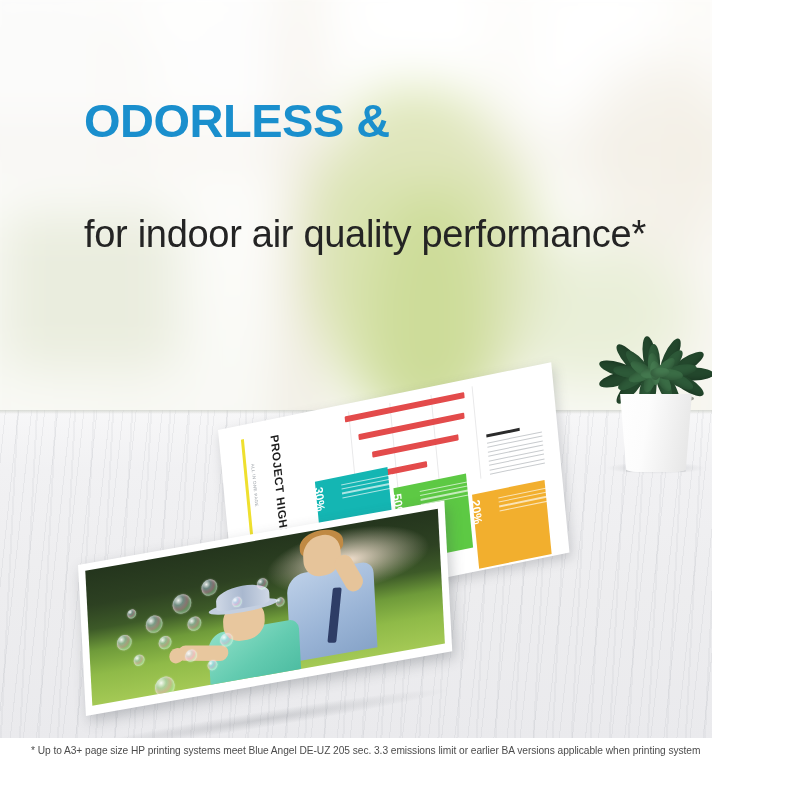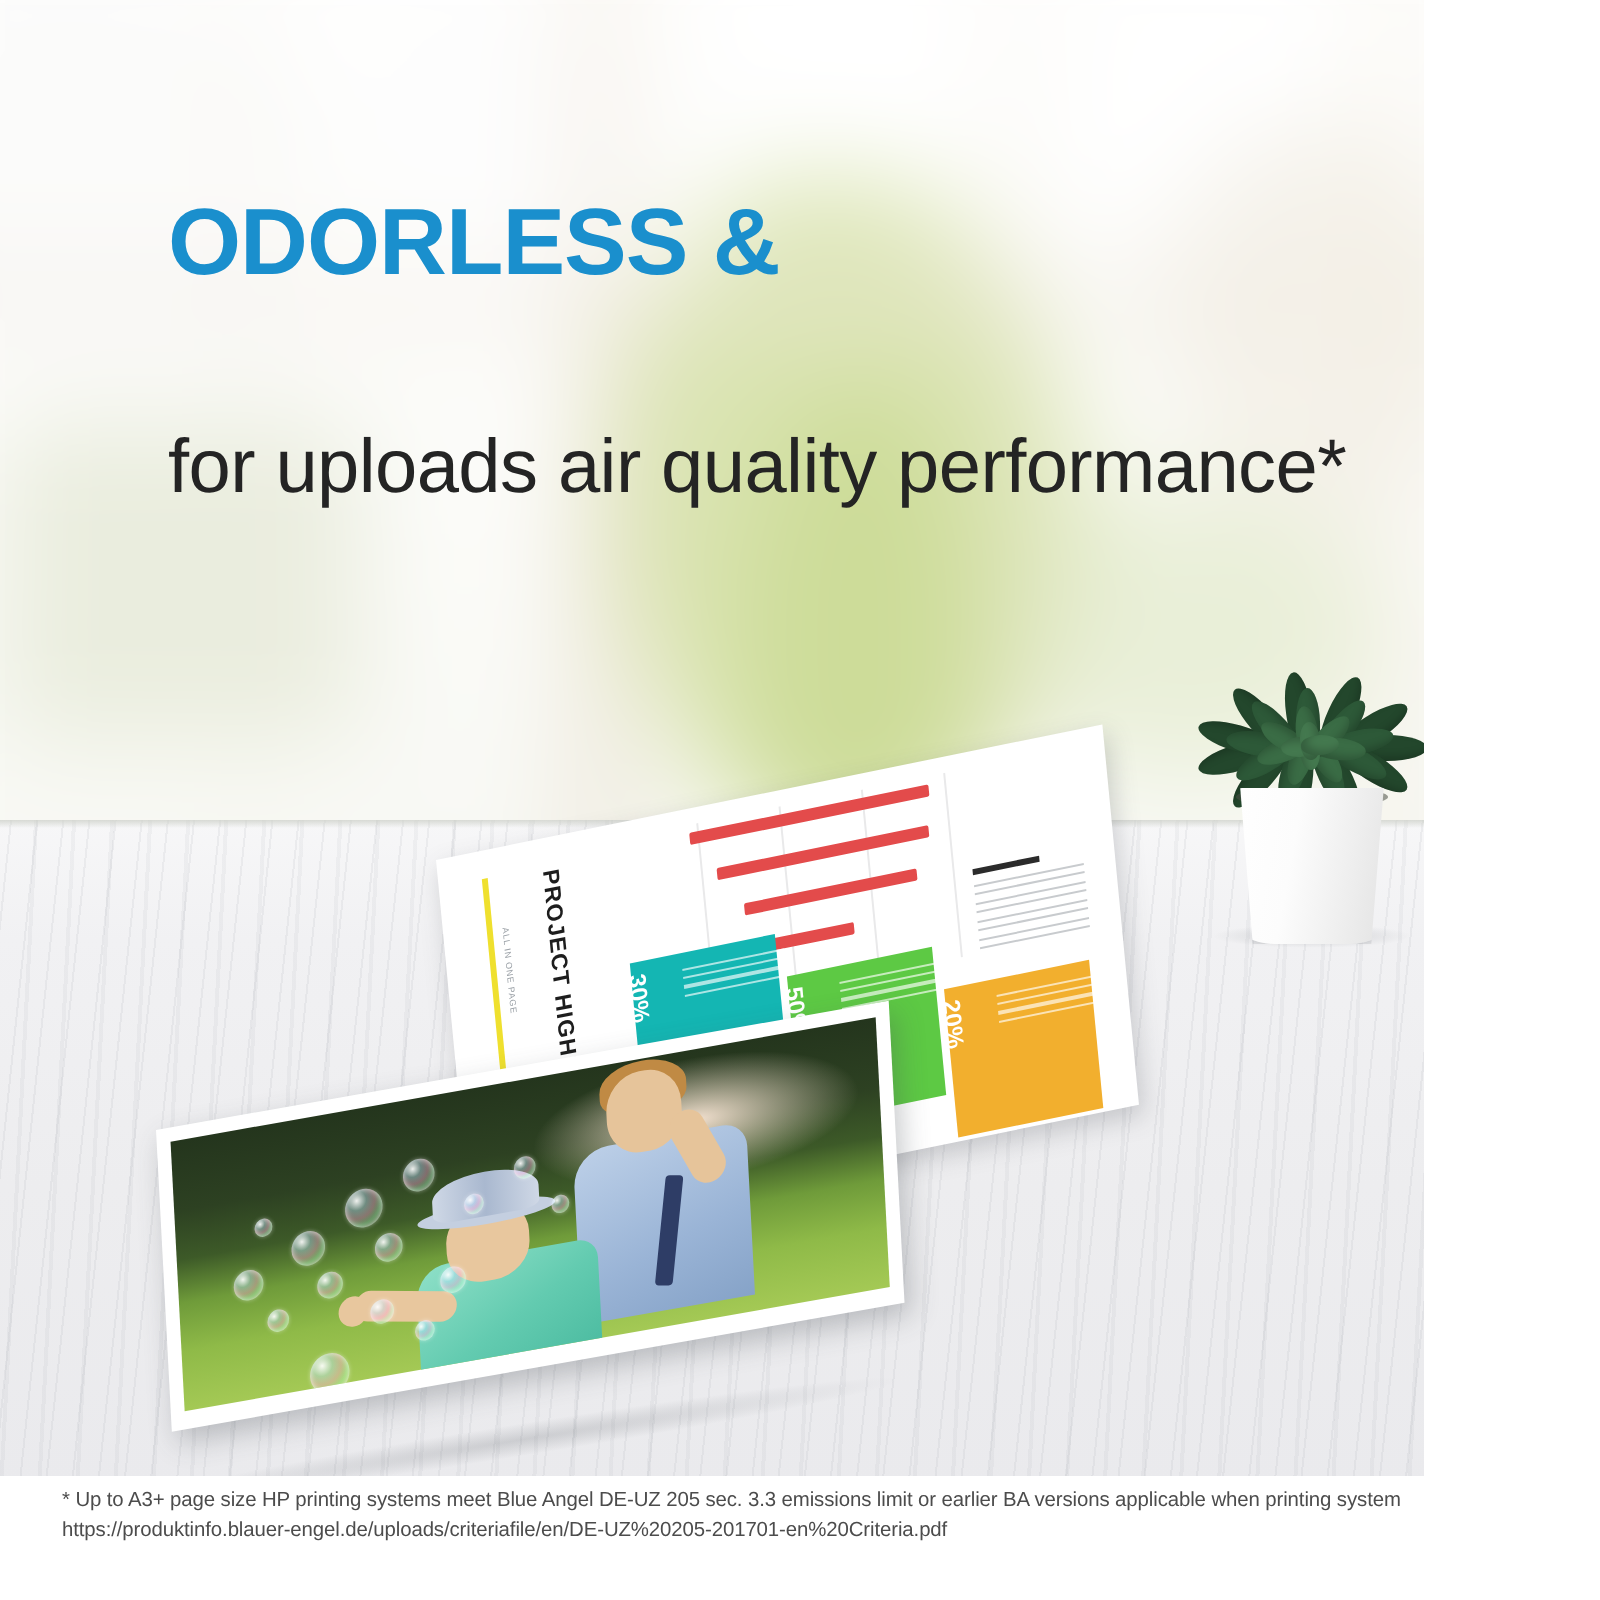--- a/index.html
+++ b/index.html
@@ -239,21 +239,21 @@
       <div class="mullion m3"></div>
     </div>
   </div>
 
   <div class="desk"></div>
   <div class="desk-edge"></div>
 
   <div class="headline">
     <div class="hl-line">ODORLESS &amp;</div>
   </div>
-  <div class="subhead">for uploads air quality performance*</div>
+  <div class="subhead">for indoor air quality performance*</div>
 
   <div class="plant">
     <div class="plant-shadow"></div>
     <div id="leaves">
         <div class="leaf" style="left: 86.5px; top: 44px; width: 13px; height: 40px; background: rgb(35, 71, 44); transform: rotate(90deg);"></div>
         <div class="leaf" style="left: 80.4676px; top: 53.9478px; width: 13px; height: 40px; background: rgb(35, 71, 44); transform: rotate(122.727deg);"></div>
         <div class="leaf" style="left: 64.2858px; top: 60.7372px; width: 13px; height: 40px; background: rgb(35, 71, 44); transform: rotate(155.455deg);"></div>
         <div class="leaf" style="left: 43.092px; top: 62.2127px; width: 13px; height: 40px; background: rgb(35, 71, 44); transform: rotate(188.182deg);"></div>
         <div class="leaf" style="left: 23.6153px; top: 57.9058px; width: 13px; height: 40px; background: rgb(35, 71, 44); transform: rotate(220.909deg);"></div>
         <div class="leaf" style="left: 12.0393px; top: 49.1839px; width: 13px; height: 40px; background: rgb(35, 71, 44); transform: rotate(253.636deg);"></div>
@@ -379,17 +379,16 @@
           <div class="bubble" style="left: 190px; top: 60px; width: 9px; height: 9px;"></div>
           <div class="bubble" style="left: 40px; top: 46px; width: 9px; height: 9px;"></div>
           <div class="bubble" style="left: 118px; top: 110px; width: 10px; height: 10px;"></div>
         </div>
     </div>
   </div>
 
   <div class="footnote-band">
     <div class="footnote">
       <span class="fl">* Up to A3+ page size HP printing systems meet Blue Angel DE-UZ 205 sec. 3.3 emissions limit or earlier BA versions applicable when printing system</span>
-      <span class="fl">https://produktinfo.blauer-engel.de/uploads/criteriafile/en/DE-UZ%20205-201701-en%20Criteria.pdf</span>
     </div>
   </div>
 
 </div>
 
 </body></html>

